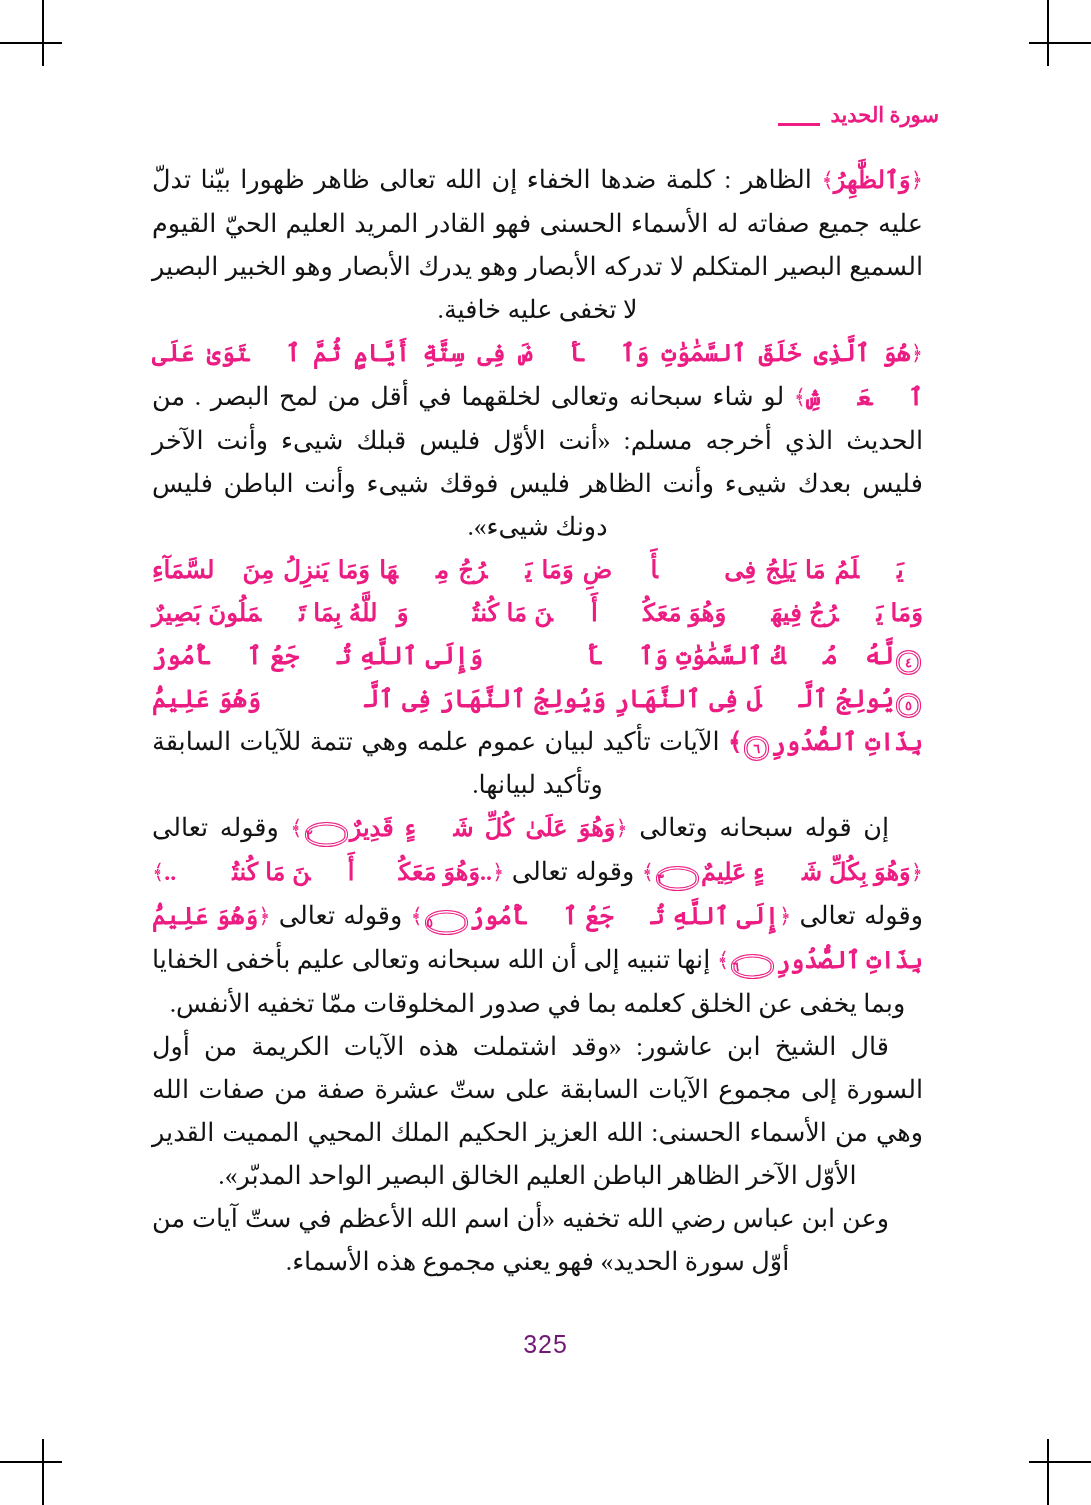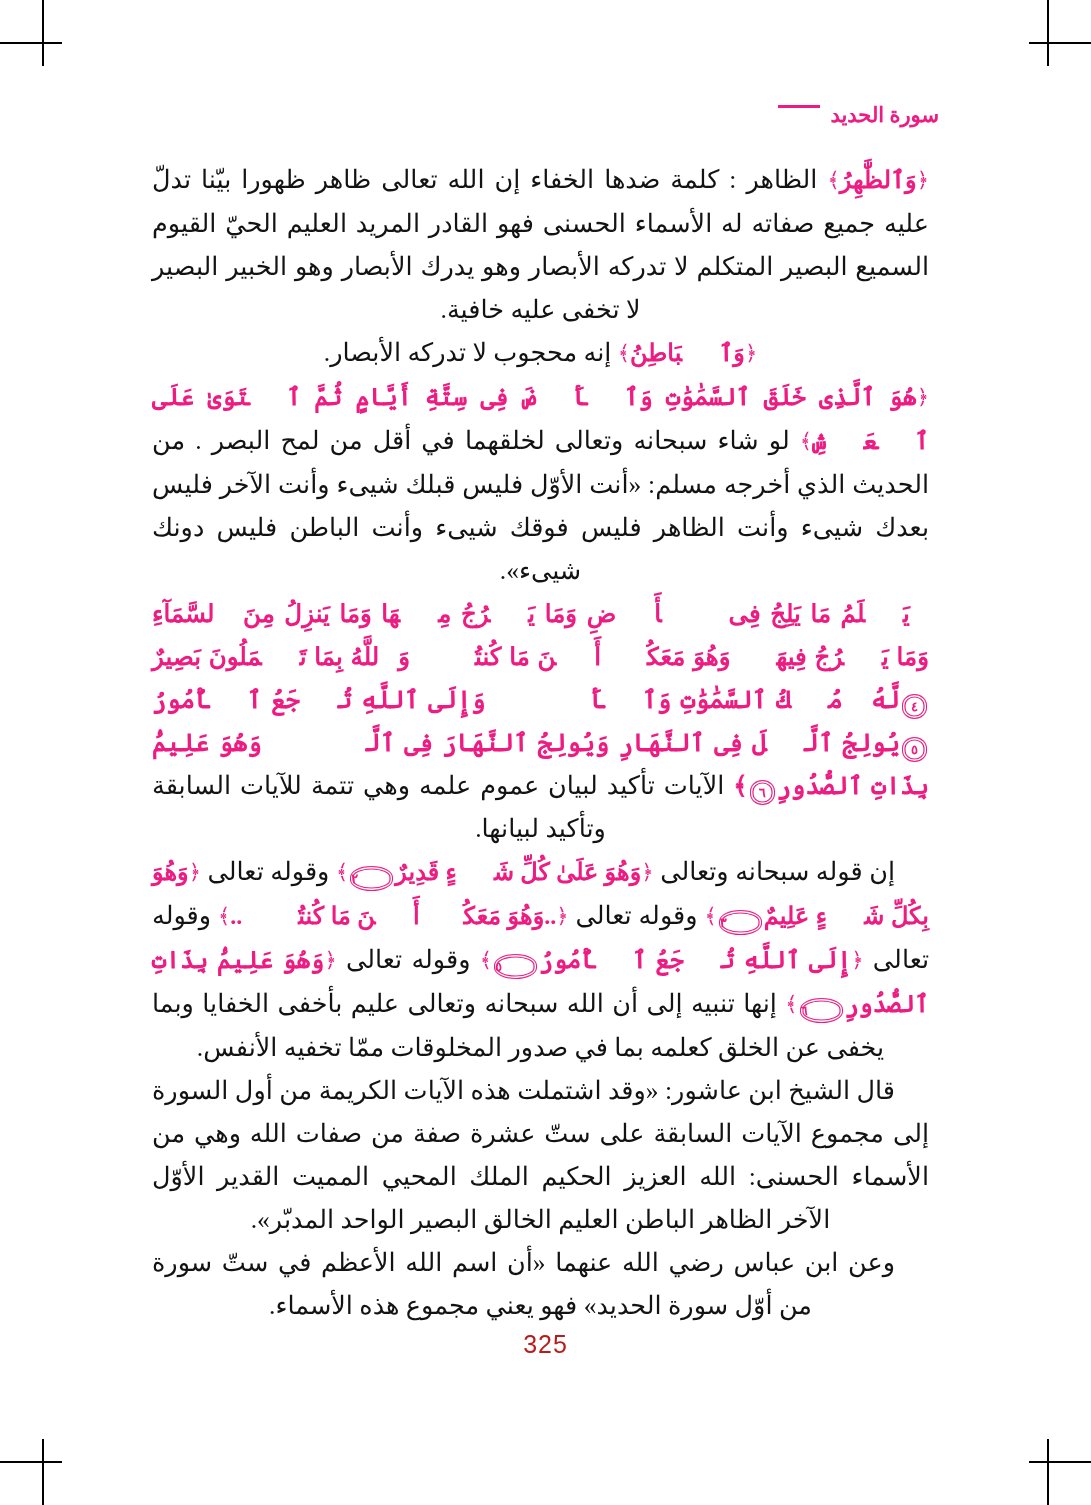--- a/index.html
+++ b/index.html
@@ -33,21 +33,21 @@
   .crop-bl-h { left: 0px;   bottom: 42px; }
   .crop-br-v { right: 42px; bottom: 0px; }
   .crop-br-h { right: 0px;  bottom: 42px; }
 
   
   .header {
     position: absolute;
     top: 105px;
     right: 152px;
     display: flex;
-    align-items: flex-start;
+    align-items: flex-end;
     gap: 10px;
     direction: rtl;
   }
   .header-title {
     color: #EC1C82;
     font-size: 21px;
     font-weight: bold;
     letter-spacing: 0px;
     white-space: nowrap;
     line-height: 1;
@@ -66,21 +66,21 @@
     right: 152px;
     left: 152px;
     direction: rtl;
     text-align: justify;
     text-align-last: center;
     font-size: 25.5px;
     line-height: 43px;
     color: #131313;
   }
   .para {
-    margin: 0 10px 0px 0;
+    margin: 0 16px 0px 0;
     text-align: justify;
     text-align-last: center;
   }
   .para.indent { text-indent: 34px; text-align-last: center; }
   .para.flushcenter { text-align: center; text-align-last: center; }
 
   
   .q {
     color: #EC1C82;
     font-weight: bold;
@@ -127,21 +127,21 @@
 
   
   .folio {
     position: absolute;
     top: 1330px;
     left: 0;
     right: 0;
     text-align: center;
     font-family: "Liberation Sans", sans-serif;
     font-size: 25px;
-    color: #b91c1c;
+    color: #701a75;
     letter-spacing: 1px;
   }
 </style>
 </head>
 <body>
 
 <div class="page">
 
   <div class="crop crop-v crop-tl-v"></div>
   <div class="crop crop-h crop-tl-h"></div>
@@ -154,31 +154,30 @@
 
   <div class="header">
     <span class="header-title">سورة الحديد</span>
     <span class="header-rule"></span>
   </div>
 
   <div class="body">
 
     <p class="para"><span class="q"><span class="orn">﴿</span><span>وَٱلظَّٰهِرُ</span><span class="orn">﴾</span></span> <span>الظاهر : كلمة ضدها الخفاء إن الله تعالى ظاهر ظهورا بيّنا تدلّ عليه جميع صفاته له الأسماء الحسنى فهو القادر المريد العليم الحيّ القيوم السميع البصير المتكلم لا تدركه الأبصار وهو يدرك الأبصار وهو الخبير البصير لا تخفى عليه خافية.</span></p>
 
-    <p class="para flushcenter"><span class="q"><span class="orn">﴿</span><span>وَٱلۡبَاطِنُ</span><span class="orn">﴾</span></span> <span>إنه محجوب لا تدركه الأبصار.</span></p>
 
 
     <p class="para"><span class="q"><span class="orn">﴿</span><span>هُوَ ٱلَّذِى خَلَقَ ٱلسَّمَٰوَٰتِ وَٱلۡأَرۡضَ فِى سِتَّةِ أَيَّامٍ ثُمَّ ٱسۡتَوَىٰ عَلَى ٱلۡعَرۡشِ</span><span class="orn">﴾</span></span> <span>لو  شاء  سبحانه وتعالى لخلقهما في أقل من لمح البصر . من الحديث الذي أخرجه مسلم: «أنت الأوّل فليس قبلك شيىء وأنت الآخر فليس بعدك شيىء وأنت الظاهر فليس فوقك شيىء وأنت الباطن فليس دونك شيىء».</span></p>
 
     <p class="para"><span class="qblock"><span class="orn">﴿</span><span>يَعۡلَمُ مَا يَلِجُ فِى ٱلۡأَرۡضِ وَمَا يَخۡرُجُ مِنۡهَا وَمَا يَنزِلُ مِنَ ٱلسَّمَآءِ وَمَا يَعۡرُجُ فِيهَاۖ وَهُوَ مَعَكُمۡ أَيۡنَ مَا كُنتُمۡۚ وَٱللَّهُ بِمَا تَعۡمَلُونَ بَصِيرٌ</span><span class="ayah">٤</span><span>لَّهُۥ مُلۡكُ ٱلسَّمَٰوَٰتِ وَٱلۡأَرۡضِۚ وَإِلَى ٱللَّهِ تُرۡجَعُ ٱلۡأُمُورُ</span><span class="ayah">٥</span><span>يُولِجُ ٱلَّيۡلَ فِى ٱلنَّهَارِ وَيُولِجُ ٱلنَّهَارَ فِى ٱلَّيۡلِۚ وَهُوَ عَلِيمُۢ بِذَاتِ ٱلصُّدُورِ</span><span class="ayah">٦</span><span class="orn">﴾</span></span> <span>الآيات تأكيد لبيان عموم علمه وهي تتمة للآيات السابقة وتأكيد لبيانها.</span></p>
 
     <p class="para indent"><span>إن قوله سبحانه وتعالى</span> <span class="q"><span class="orn">﴿</span><span>وَهُوَ عَلَىٰ كُلِّ شَىۡءٍ قَدِيرٌ</span><span class="ayah">٢</span><span class="orn">﴾</span></span> <span>وقوله تعالى</span> <span class="q"><span class="orn">﴿</span><span>وَهُوَ بِكُلِّ شَىۡءٍ عَلِيمٌ</span><span class="ayah">٣</span><span class="orn">﴾</span></span> <span>وقوله تعالى</span> <span class="q"><span class="orn">﴿</span><span>..وَهُوَ مَعَكُمۡ أَيۡنَ مَا كُنتُمۡۚ..</span><span class="orn">﴾</span></span> <span>وقوله تعالى</span> <span class="q"><span class="orn">﴿</span><span>إِلَى ٱللَّهِ تُرۡجَعُ ٱلۡأُمُورُ</span><span class="ayah">٥</span><span class="orn">﴾</span></span> <span>وقوله تعالى</span> <span class="q"><span class="orn">﴿</span><span>وَهُوَ عَلِيمُۢ بِذَاتِ ٱلصُّدُورِ</span><span class="ayah">٦</span><span class="orn">﴾</span></span> <span>إنها تنبيه إلى أن الله سبحانه وتعالى عليم بأخفى الخفايا وبما يخفى عن الخلق كعلمه بما في صدور المخلوقات ممّا تخفيه الأنفس.</span></p>
 
     <p class="para indent"><span>قال الشيخ ابن عاشور: «وقد اشتملت هذه الآيات الكريمة من أول السورة إلى مجموع الآيات السابقة على ستّ عشرة صفة من صفات الله وهي من الأسماء الحسنى: الله العزيز الحكيم الملك المحيي المميت القدير الأوّل الآخر الظاهر الباطن العليم الخالق البصير الواحد المدبّر».</span></p>
 
-    <p class="para indent"><span>وعن ابن عباس رضي الله عنهما «أن اسم الله الأعظم في ستّ سورة من أوّل سورة الحديد» فهو يعني مجموع هذه الأسماء.</span></p>
+    <p class="para indent"><span>وعن ابن عباس رضي الله تخفيه «أن اسم الله الأعظم في ستّ آيات من أوّل سورة الحديد» فهو يعني مجموع هذه الأسماء.</span></p>
 
 
   </div>
 
   <div class="folio">325</div>
 
 </div>
 
 </body></html>

